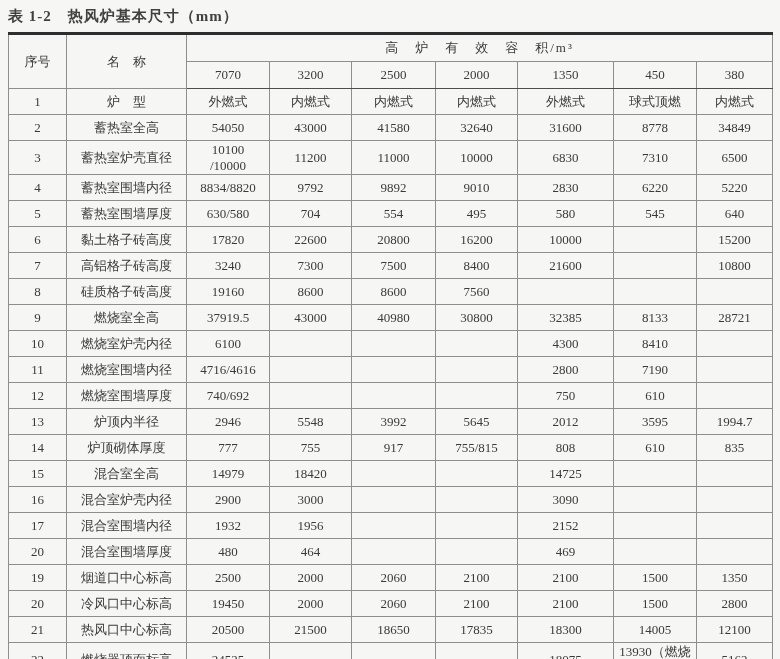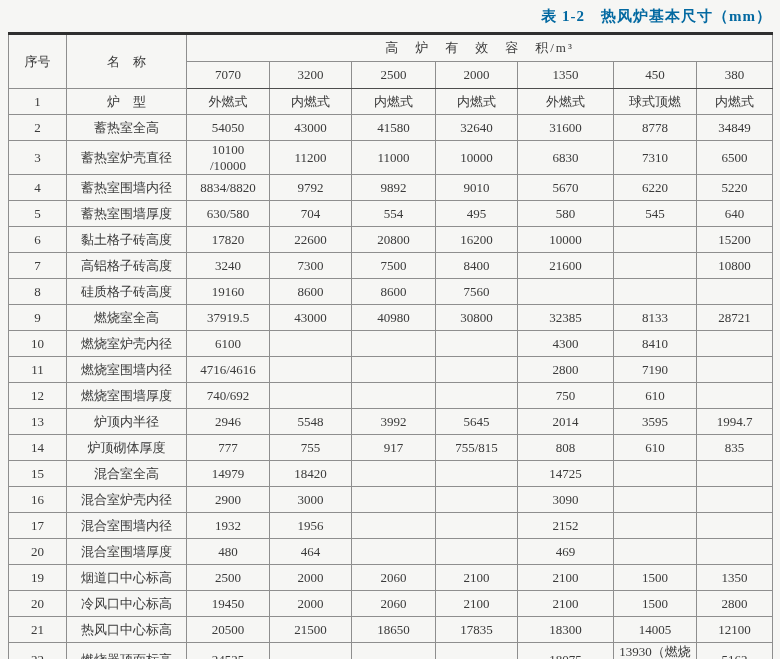--- a/index.html
+++ b/index.html
@@ -14,25 +14,25 @@
     color: #3a3a3a;
     overflow: hidden;
   }
   .page {
     width: 780px;
     height: 659px;
     box-sizing: border-box;
     padding: 3px 8px 0 8px;
   }
   .title {
-    text-align: right;
+    text-align: left;
     font-weight: bold;
     font-size: 15px;
     letter-spacing: 1px;
-    color: #0369a1;
+    color: #404040;
     padding: 4px 0 6px 0;
   }
   table.dim-table {
     width: 764px;
     border-collapse: collapse;
     table-layout: fixed;
     border-top: 3px solid #2f2f2f;
     border-bottom: 3px solid #2f2f2f;
     border-left: 1.5px solid #5a5a5a;
     border-right: 1.5px solid #5a5a5a;
@@ -131,21 +131,21 @@
     <td>7310</td>
     <td>6500</td>
   </tr>
         <tr>
     <td>4</td>
     <td>蓄热室围墙内径</td>
     <td>8834/8820</td>
     <td>9792</td>
     <td>9892</td>
     <td>9010</td>
-    <td>5670</td>
+    <td>2830</td>
     <td>6220</td>
     <td>5220</td>
   </tr>
         <tr>
     <td>5</td>
     <td>蓄热室围墙厚度</td>
     <td>630/580</td>
     <td>704</td>
     <td>554</td>
     <td>495</td>
@@ -230,21 +230,21 @@
     <td>610</td>
     <td></td>
   </tr>
         <tr>
     <td>13</td>
     <td>炉顶内半径</td>
     <td>2946</td>
     <td>5548</td>
     <td>3992</td>
     <td>5645</td>
-    <td>2014</td>
+    <td>2012</td>
     <td>3595</td>
     <td>1994.7</td>
   </tr>
         <tr>
     <td>14</td>
     <td>炉顶砌体厚度</td>
     <td>777</td>
     <td>755</td>
     <td>917</td>
     <td>755/815</td>

